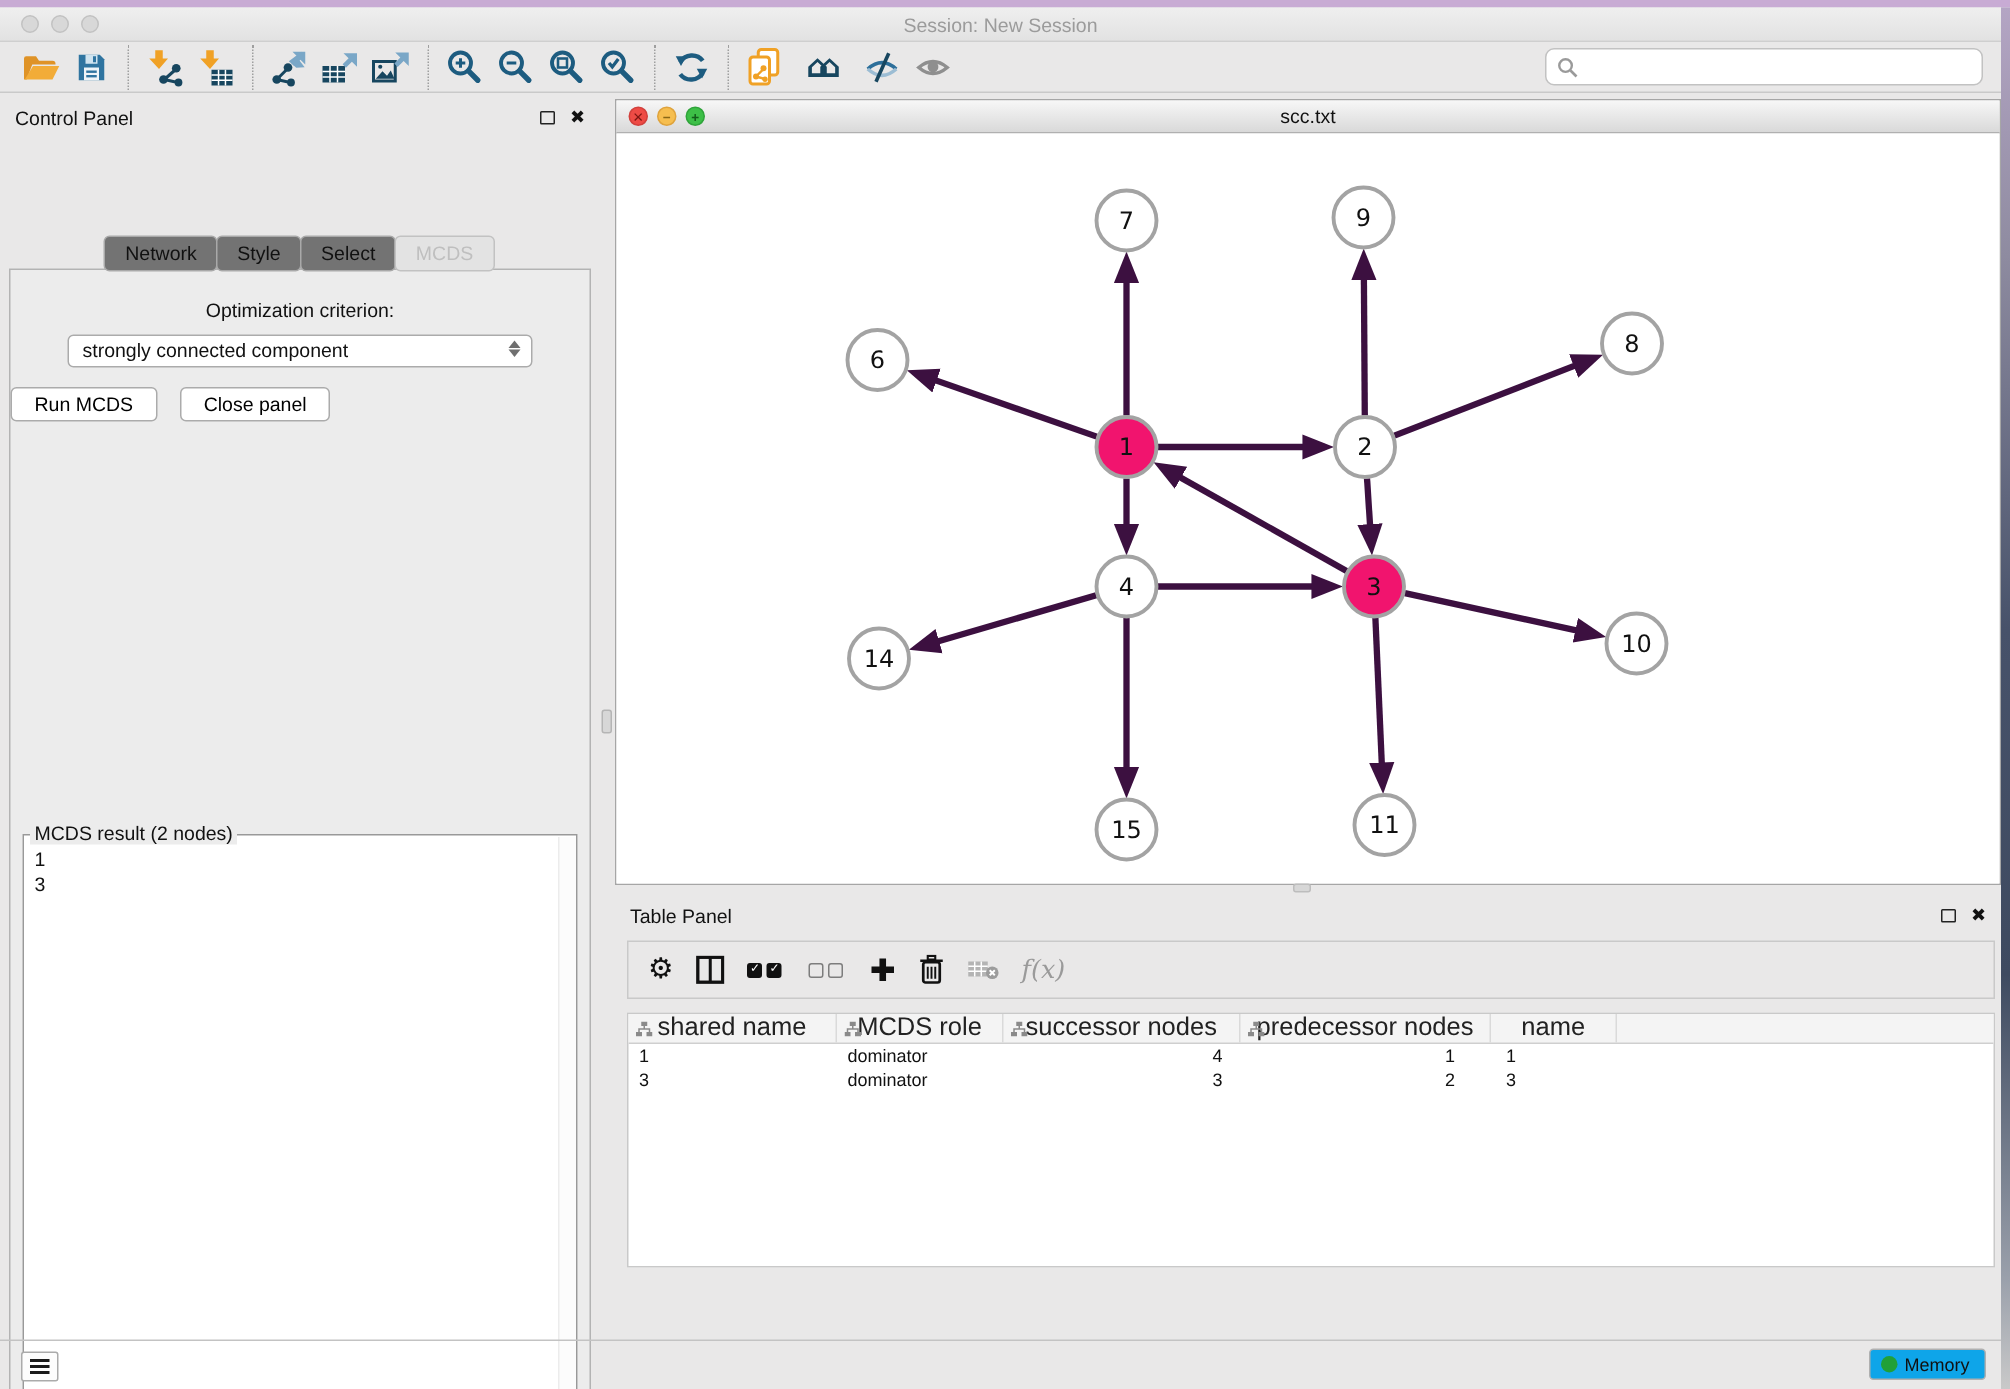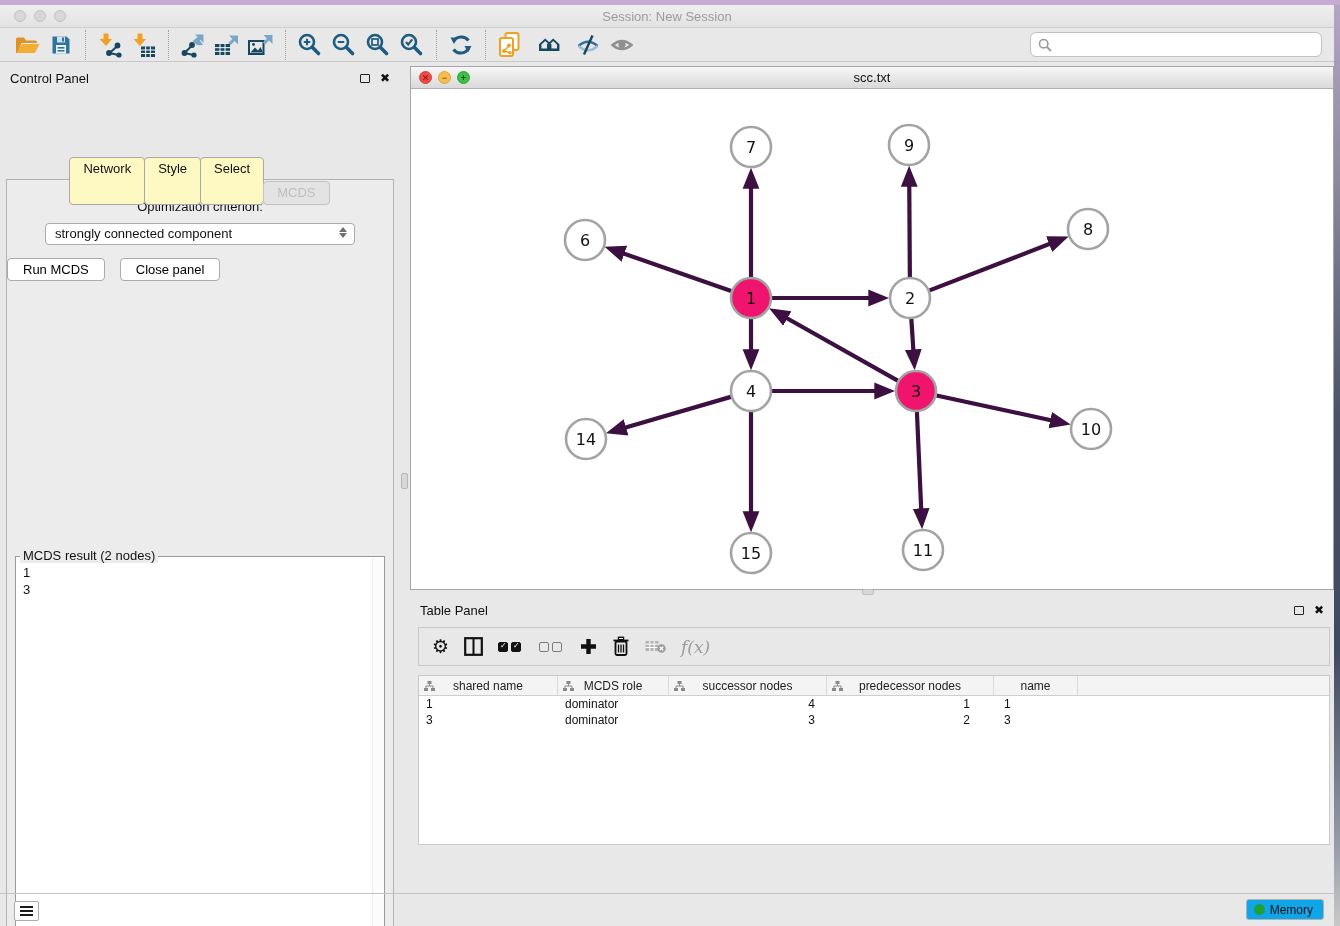--- a/index.html
+++ b/index.html
@@ -25,22 +25,22 @@
   .searchbox { position:absolute; right:12px; top:4px; width:292px; height:25px; background:#fff; border:1px solid #c2c2c2; border-radius:6px; display:flex; align-items:center; padding-left:7px; }
   .searchbox input { border:none; outline:none; flex:1; font-size:13px; background:transparent; margin-left:5px; height:20px; }
 
   
   .cpanel { left:0; top:62px; width:400px; height:831px; }
   .panel-head { height:32px; display:flex; align-items:center; padding:0 10px; font-size:13px; }
   .panel-head .ttl { flex:1; }
   .float-ico { width:10px; height:9px; border:1.5px solid #222; border-radius:1px; display:inline-block; }
   .close-ico { font-size:12px; font-weight:bold; color:#111; margin-left:10px; line-height:1; }
   .cp-tabs { position:absolute; left:0; top:95px; width:400px; display:flex; justify-content:center; }
-  .cp-tab { background:#fef9c3; border:1px solid #a9a9a9; padding:3px 13px 4px; font-size:13px; border-radius:4px; margin-left:-1px; position:relative; z-index:2; }
-  .cp-tab.active { background:#e3e3e3; color:#bfbfbf; border-color:#c2c2c2;margin-top:24px; }
+  .cp-tab { background:#737373; border:1px solid #a9a9a9; padding:3px 13px 4px; font-size:13px; border-radius:4px; margin-left:-1px; position:relative; z-index:2; }
+  .cp-tab.active { background:#e3e3e3; color:#bfbfbf; border-color:#c2c2c2; }
   .cp-box { position:absolute; left:6px; top:117px; width:388px; height:767px; border:1px solid #b3b3b3; background:#ececec; }
   .opt-label { text-align:center; font-size:13px; margin-top:19px; }
   .opt-select { position:relative; margin:9px auto 0; width:310px; height:22px; background:#fff; border:1px solid #ababab; border-radius:4px; font-size:13px; line-height:20px; padding-left:9px; }
   .stepper { position:absolute; right:7px; top:3px; display:flex; flex-direction:column; gap:1px; }
   .stepper i { display:block; width:0; height:0; border:4px solid transparent; }
   .stepper .up { border-bottom:5px solid #6f6f6f; border-top:none; }
   .stepper .dn { border-top:5px solid #6f6f6f; border-bottom:none; }
   .cp-btn-row { display:flex; justify-content:flex-start; gap:15px; margin-top:13px; }
   .cp-btn { background:#fff; border:1px solid #ababab; border-radius:4px; font-size:13px; padding:3px 15px; }
   .result-box { position:absolute; left:8px; right:8px; top:376px; bottom:12px; border:1px solid #999; background:#fff; }
@@ -69,21 +69,21 @@
   .tpanel { left:410px; top:594px; width:924px; height:292px; }
   .tp-toolbar { position:absolute; left:8px; top:33px; width:912px; height:39px; border:1px solid #c9c9c9; display:flex; align-items:center; gap:15px; padding-left:13px; }
   .tico { display:flex; align-items:center; justify-content:center; height:24px; }
   .gear { font-family:"DejaVu Sans",sans-serif; font-size:19px; line-height:1; color:#111; }
   .cbx { width:10px; height:10px; display:inline-block; border:1.5px solid #111; border-radius:2px; margin-right:3px; position:relative; }
   .cbx.on { background:#111; }
   .cbx.on::after { content:"✓"; color:#fff; font-size:8px; position:absolute; left:1px; top:-2px; }
   .fx { font-family:"DejaVu Serif",serif; font-style:italic; font-size:17px; color:#9a9a9a; }
   .ttable { position:absolute; left:8px; top:81px; width:912px; height:170px; background:#fff; border:1px solid #c9c9c9; font-size:12px; }
   .thead { display:flex; height:20px; background:#f4f4f4; border-bottom:1px solid #cfcfcf; }
-  .th { position:relative; border-right:1px solid #dadada; display:flex; align-items:center; justify-content:center; font-size:12px; color:#222; }
+  .th { position:relative; border-right:1px solid #dadada; display:flex; align-items:flex-end; justify-content:center; font-size:17px; color:#222; }
   .th .hicon { position:absolute; left:5px; top:5px; }
   .c0{width:139px} .c1{width:111px} .c2{width:158px} .c3{width:167px} .c4{width:84px} .cf{flex:1; border-right:none;}
   .trow { display:flex; height:16px; line-height:16px; }
   .trow .tcell { overflow:hidden; }
   .trow .c0 { padding-left:7px; } .trow .c1 { padding-left:7px; }
   .trow .c2 { text-align:right; padding-right:12px; } .trow .c3 { text-align:right; padding-right:24px; }
   .trow .c4 { padding-left:10px; }
   .tp-tabs { position:absolute; left:0; bottom:6px; width:924px; display:flex; justify-content:center; }
   .tp-tab { background:#fff; border:1px solid #b5b5b5; padding:3px 12px 4px; font-size:13px; margin-left:-1px; }
   .tp-tab:first-child { border-radius:6px 0 0 6px; }

